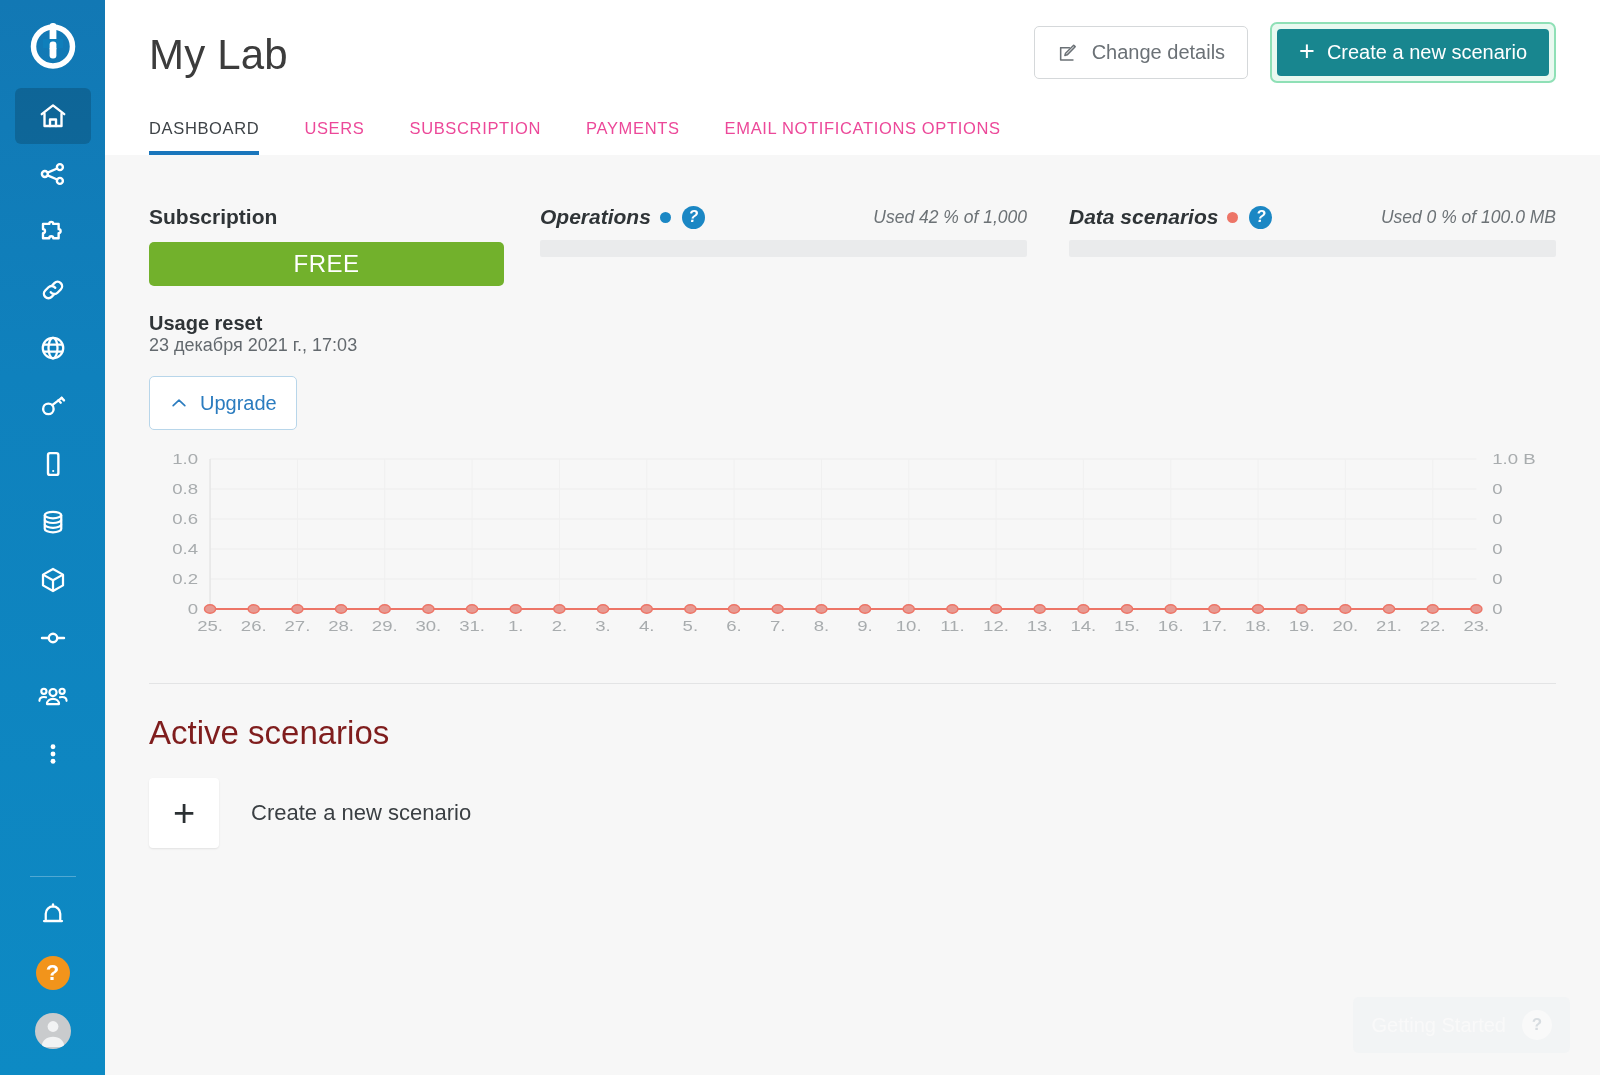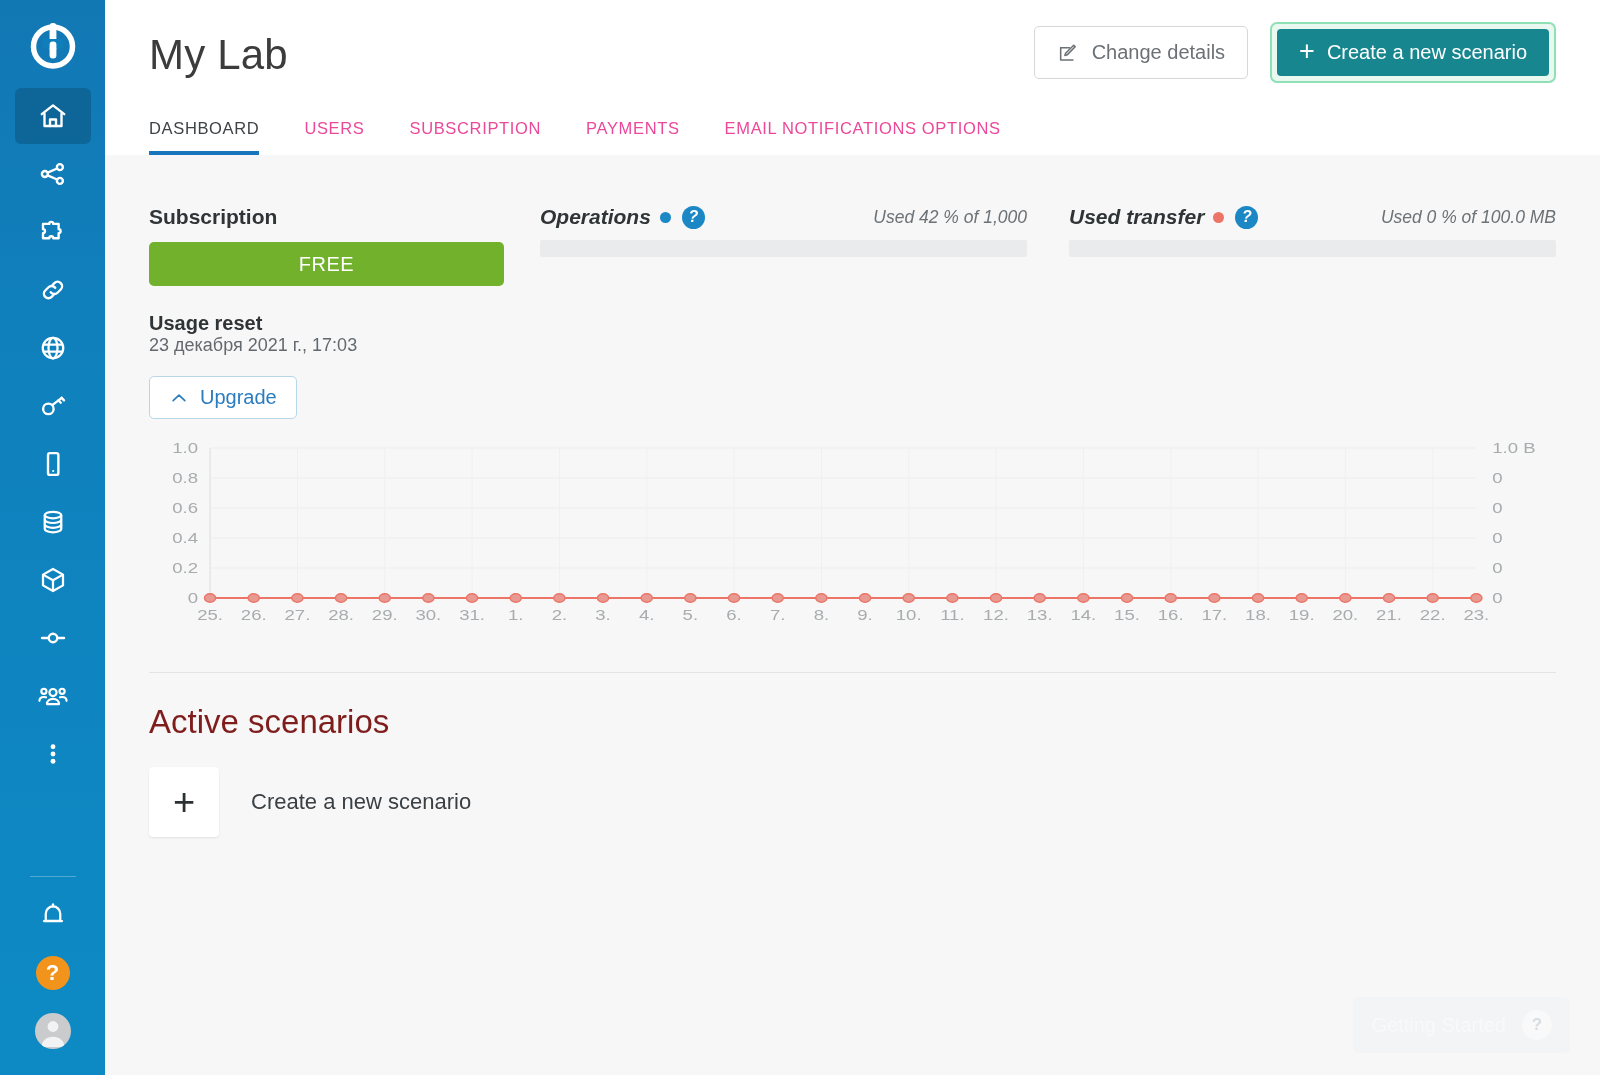--- a/index.html
+++ b/index.html
@@ -111,29 +111,29 @@
 
   
   .content { padding: 0 44px; }
   .panels { display: flex; padding-top: 50px; gap: 0; }
 
   .sub-col { width: 355px; flex: 0 0 355px; }
   .sub-title { font-size: 21px; font-weight: bold; color: #2f3437; margin-bottom: 13px; }
   .free-badge {
     background: #72b12c; color: #fff; border-radius: 5px;
     height: 44px; display: flex; align-items: center; justify-content: center;
-    font-size: 20px; letter-spacing: 0.5px;
+    font-size: 24px; letter-spacing: 0.5px;
   }
   .usage-reset-title { font-size: 20px; font-weight: bold; color: #2f3437; margin-top: 26px; }
   .usage-reset-date { font-size: 18px; color: #63696e; margin-top: 0; }
   .btn-upgrade {
     margin-top: 20px;
     display: inline-flex; align-items: center; gap: 11px;
     border: 1px solid #b8d6ea; background: #fff; border-radius: 5px;
-    height: 43px; padding: 12px 19px; color: #2b7cbf; font-size: 20px; cursor: pointer;
+    height: 54px; padding: 12px 19px; color: #2b7cbf; font-size: 20px; cursor: pointer;
   }
   .chart-head { display: flex; align-items: center; }
   .chart-title { font-size: 21px; font-weight: bold; color: #2f3437; }
   .dot { width: 11px; height: 11px; border-radius: 50%; margin-left: 9px; }
   .qmark {
     width: 23px; height: 23px; border-radius: 50%;
     background: #1b87c4; color: #fff; font-size: 16px; font-weight: bold;
     display: flex; align-items: center; justify-content: center;
     margin-left: 11px; cursor: pointer; line-height: 1;
   }
@@ -379,21 +379,21 @@
               <span class="qmark">?</span>
               <span class="used-label">Used 42 % of 1,000</span>
             </div>
             <div class="progress-track">
               <div class="progress-fill"></div>
             </div>
           </div>
 
           <div class="chart-block">
             <div class="chart-head">
-              <span class="chart-title">Used transfer</span>
+              <span class="chart-title">Data scenarios</span>
               <span class="dot" style="background:#ed7567"></span>
               <span class="qmark">?</span>
               <span class="used-label">Used 0 % of 100.0 MB</span>
             </div>
             <div class="progress-track">
               <div class="progress-fill"></div>
             </div>
           </div>
         </div>
       </div>

